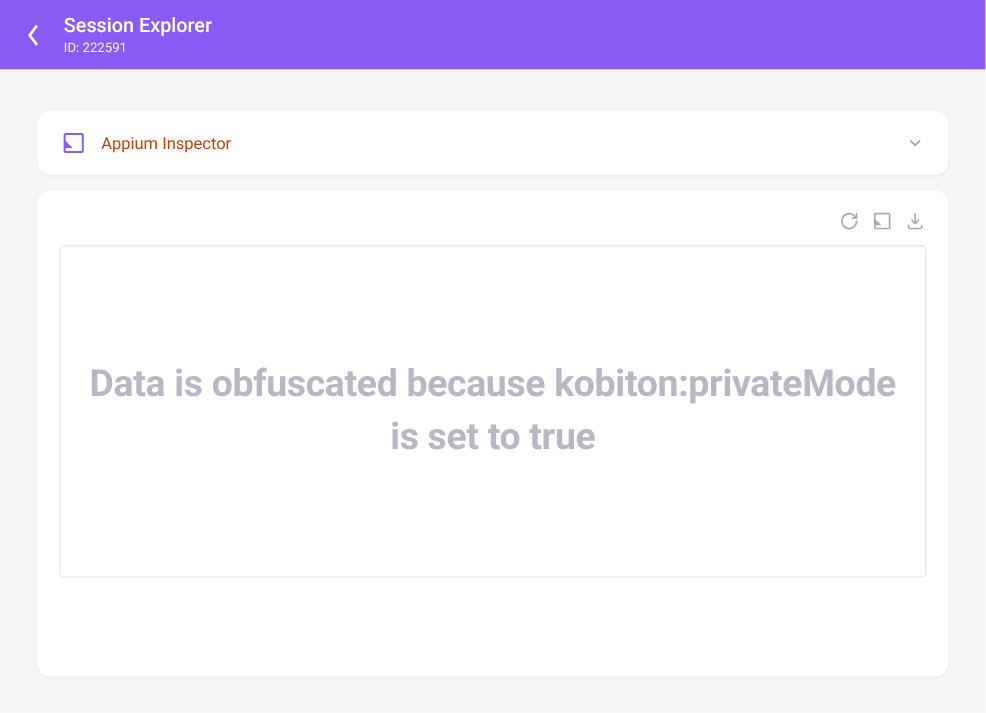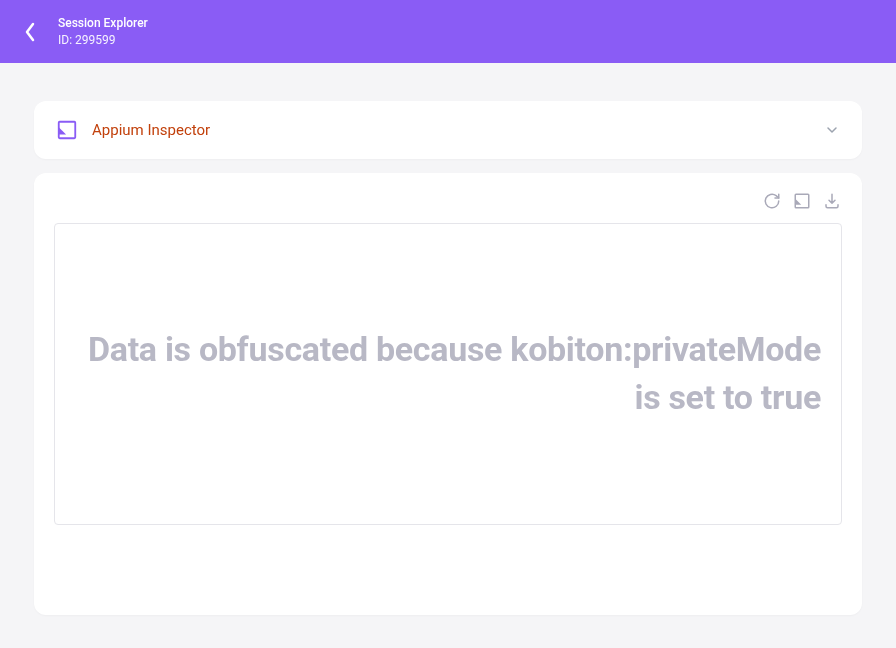--- a/index.html
+++ b/index.html
@@ -31,21 +31,21 @@
       cursor: pointer;
       color: white;
     }
     .header-text {
       display: flex;
       flex-direction: column;
       gap: 2px;
     }
     .page-title {
       color: white;
-      font-size: 12px;
+      font-size: 18px;
       font-weight: 500;
       line-height: 1.2;
     }
     .page-subtitle {
       color: rgba(255,255,255,0.92);
       font-size: 12px;
       font-weight: 400;
     }
     .content {
       padding: 38px 34px 20px 34px;
@@ -110,37 +110,37 @@
       min-height: 302px;
       display: flex;
       align-items: center;
       justify-content: center;
       padding: 40px 20px;
     }
     .message-text {
       color: #b8b8c5;
       font-size: 34px;
       font-weight: 700;
-      text-align: right;
+      text-align: center;
       line-height: 1.4;
       letter-spacing: -0.3px;
     }
   </style>
 </head>
 <body>
 
 <div class="header">
   <div class="back-btn">
     <svg width="12" height="20" viewBox="0 0 12 20" fill="none">
       <path d="M9 2L3 10L9 18" stroke="white" stroke-width="2.5" stroke-linecap="round" stroke-linejoin="round"></path>
     </svg>
   </div>
   <div class="header-text">
     <div class="page-title">Session Explorer</div>
-    <div class="page-subtitle">ID: 299599</div>
+    <div class="page-subtitle">ID: 222591</div>
   </div>
 </div>
 
 <div class="content">
 
   <div class="inspector-card">
     <div class="inspector-icon">
       <svg width="22" height="22" viewBox="0 0 24 24" fill="none">
         <rect x="3" y="3" width="18" height="18" rx="1" stroke="#8a5cf5" stroke-width="2"></rect>
         <path d="M3 9L11 17L3 17Z" fill="#8a5cf5"></path>

